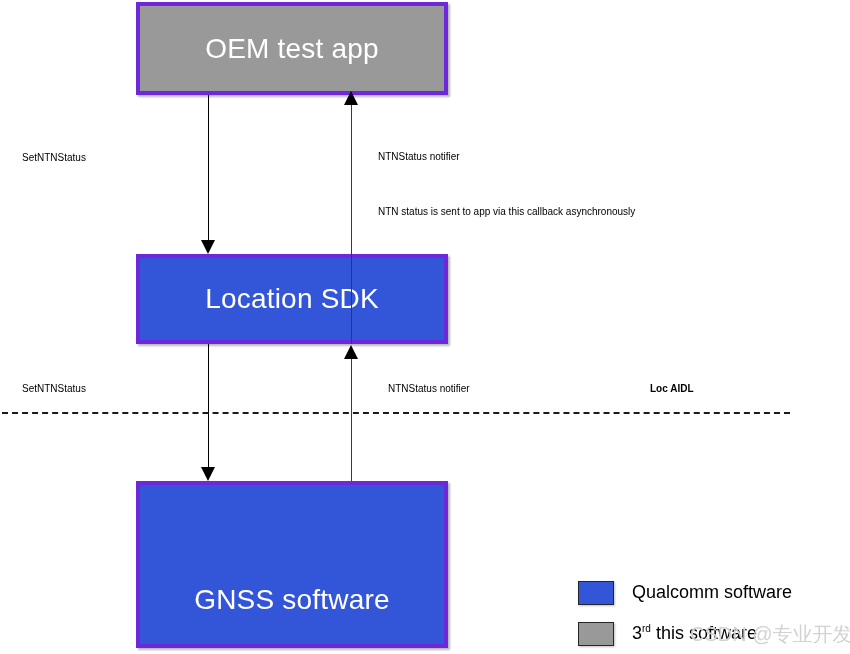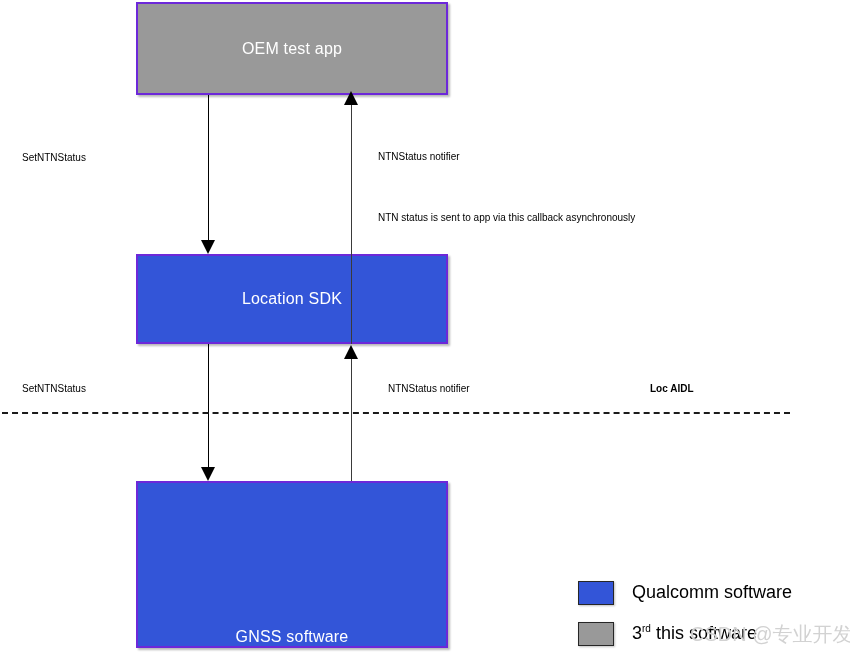--- a/index.html
+++ b/index.html
@@ -15,45 +15,45 @@
     width: 850px;
     height: 654px;
     background: #ffffff;
     overflow: hidden;
   }
 
   
   .node {
     position: absolute;
     box-sizing: border-box;
-    border: 2px solid #6d28d9;
+    border: 4px solid #6d28d9;
     display: flex;
     align-items: center;
     justify-content: center;
     color: #ffffff;
-    font-size: 16px;
+    font-size: 28px;
     font-weight: 400;
     letter-spacing: 0.2px;
     box-shadow: 2px 2px 2px rgba(0,0,0,0.28);
   }
   .node-oem {
     left: 136px; top: 2px;
     width: 312px; height: 93px;
     background: #999999;
   }
   .node-sdk {
     left: 136px; top: 254px;
     width: 312px; height: 90px;
     background: #3355d8;
   }
   .node-gnss {
     left: 136px; top: 481px;
     width: 312px; height: 167px;
     background: #3355d8;
-    align-items: flex-end;
+    align-items: center;
     padding-top: 70px;
   }
 
   
   .vline {
     position: absolute;
     width: 1px;
     background: #3a3a3a;
   }
   .vline.dark { background: #000000; }
@@ -88,21 +88,21 @@
     position: absolute;
     font-size: 10px;
     color: #000000;
     white-space: nowrap;
     line-height: 1.2;
   }
   .label.bold { font-weight: bold; }
 
   .lbl-set-top   { left: 22px;  top: 152px; }
   .lbl-ntn-top   { left: 378px; top: 151px; }
-  .lbl-async     { left: 378px; top: 212px; }
+  .lbl-async     { left: 378px; top: 206px; }
   .lbl-set-bot   { left: 22px;  top: 383px; }
   .lbl-ntn-bot   { left: 388px; top: 383px; }
   .lbl-aidl      { left: 650px; top: 383px; }
 
   
   .legend {
     position: absolute;
     left: 578px;
     top: 572px;
   }

